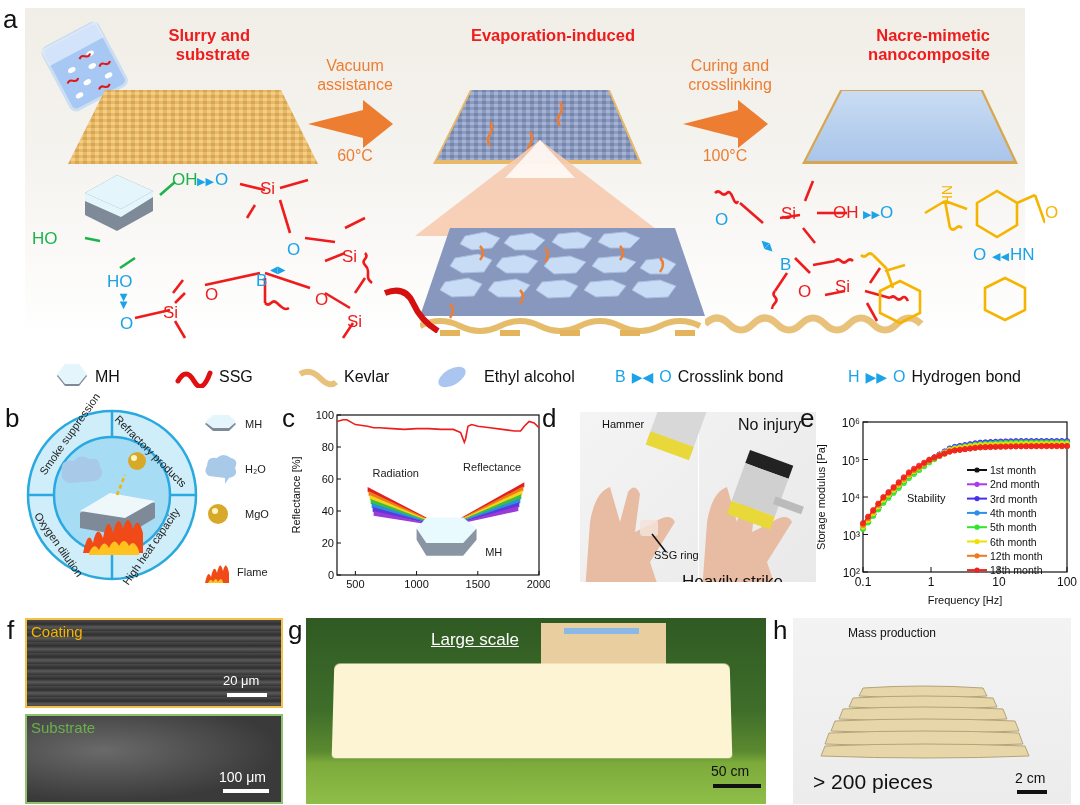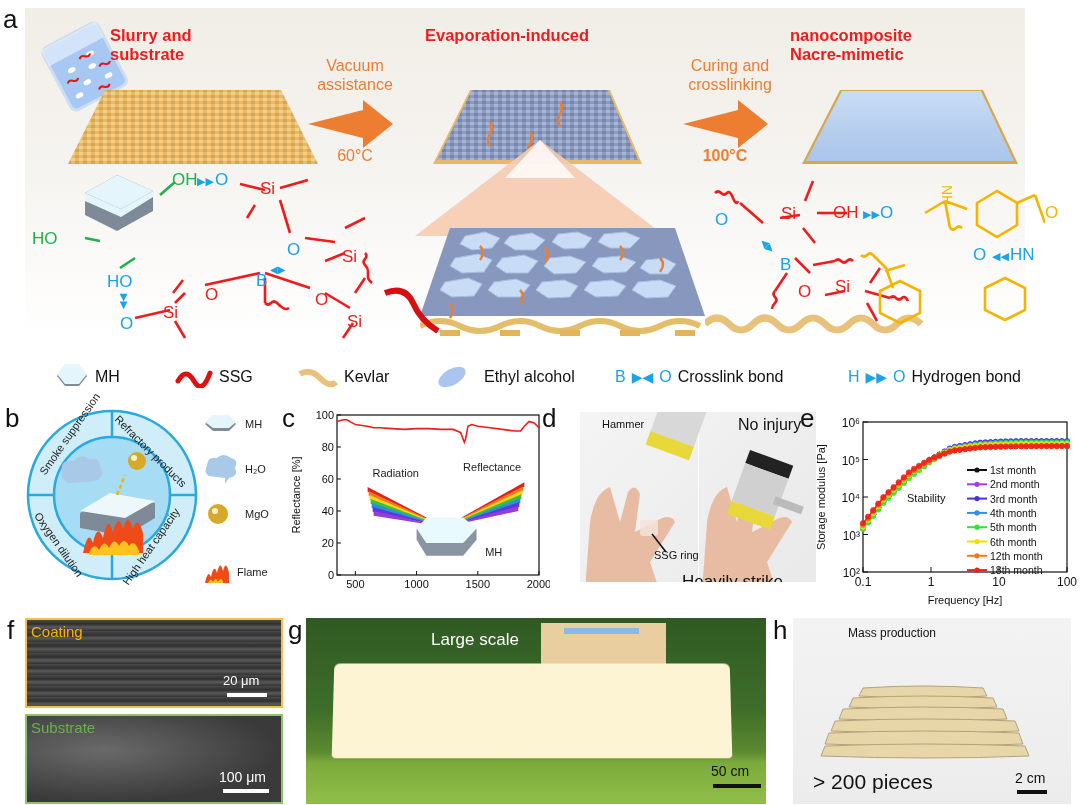--- a/index.html
+++ b/index.html
@@ -1,21 +1,21 @@
 <!DOCTYPE html>
 <html><head>
 <meta charset="utf-8">
 <style>
   * { box-sizing: border-box; margin: 0; padding: 0; }
   body { width: 1080px; height: 805px; background: #ffffff; font-family: "Liberation Sans", sans-serif; position: relative; overflow: hidden; color: #111; }
   .abs { position: absolute; }
   .panel-letter { position: absolute; font-size: 26px; font-family: "Liberation Sans", sans-serif; color: #111; line-height: 1; }
   
   #panel-a { position: absolute; left: 25px; top: 8px; width: 1000px; height: 330px; background: linear-gradient(#f1eee7 0%, #f5f3ef 45%, #ffffff 100%); }
-  .step-title { position: absolute; color: #ee1c1c; font-weight: bold; font-size: 16.5px; text-align: left; line-height: 19px; }
+  .step-title { position: absolute; color: #ee1c1c; font-weight: bold; font-size: 16.5px; text-align: right; line-height: 19px; }
   .step-cond { position: absolute; color: #ed7d31; font-size: 16px; text-align: center; line-height: 19px; }
   .chem { position: absolute; font-size: 15px; line-height: 1; }
   .legend-row { position: absolute; top: 362px; left: 0; width: 1080px; height: 30px; }
   .legend-item { position: absolute; top: 0; height: 30px; display: flex; align-items: center; gap: 6px; font-size: 16px; color: #111; }
   .small-text { font-size: 11px; color: #222; }
 </style>
 </head>
 <body>
 
 <div class="panel-letter" style="left:3px;top:6px;">a</div>
@@ -80,25 +80,25 @@
     <path d="M100 70 q-4 -6 0 -12 t0 -12" stroke="#ed7d31" stroke-width="2.5" fill="none"></path>
   </svg>
 
   <div class="step-cond" style="left:640px;top:48px;width:130px;">
     <div>Curing and</div>
     <div>crosslinking</div>
   </div>
   <svg class="abs" style="left:658px;top:92px;" width="85" height="48">
     <polygon points="0,24 55,10 55,0 85,24 55,48 55,38" fill="#ed7d31"></polygon>
   </svg>
-  <div class="step-cond" style="left:660px;top:138px;width:80px;font-weight:bold;">100°C</div>
+  <div class="step-cond" style="left:660px;top:138px;width:80px;">100°C</div>
 
   <div class="step-title" style="left:765px;top:18px;width:200px;">
+    <div>Nacre-mimetic</div>
     <div>nanocomposite</div>
-    <div>Nacre-mimetic</div>
   </div>
   <svg class="abs" style="left:775px;top:78px;" width="220" height="82">
     <defs>
         <linearGradient id="nacreg" x1="0" y1="0" x2="0" y2="1">
           <stop offset="0" stop-color="#c9dcf3"></stop>
           <stop offset="1" stop-color="#a9c5ea"></stop>
         </linearGradient>
       </defs>
     <polygon points="40,4 183,4 218,78 2,78" fill="#d9a650"></polygon>
     <polygon points="42,5 181,5 214,75 6,75" fill="url(#nacreg)"></polygon>
@@ -816,21 +816,21 @@
   <div class="abs" style="left:4px;top:3px;color:#6ab04c;font-size:15px;">Substrate</div>
   <div class="abs" style="left:192px;top:53px;color:#fff;font-size:14px;">100 μm</div>
   <div class="abs" style="left:196px;top:73px;width:46px;height:4px;background:#fff;"></div>
 </div>
 
 <div class="panel-letter" style="left:288px;top:617px;">g</div>
 <div class="abs" style="left:306px;top:618px;width:460px;height:186px;background:linear-gradient(180deg,#2f5a23 0%,#3f6e2a 50%,#5c8a30 72%,#7cab3c 78%,#8fbe48 100%);overflow:hidden;">
   <div class="abs" style="left:235px;top:5px;width:125px;height:80px;background:#e9cfa0;"></div>
   <div class="abs" style="left:258px;top:10px;width:75px;height:6px;background:#8ab9e8;"></div>
   <div class="abs" style="left:27px;top:45px;width:398px;height:95px;background:#fdf4d4;border-radius:6px 6px 4px 4px;transform:perspective(500px) rotateX(4deg);"></div>
-  <div class="abs" style="left:125px;top:12px;color:#fff;font-size:17px;">Large scale</div>
+  <div class="abs" style="left:125px;top:12px;color:#fff;font-size:17px;text-decoration:underline;">Large scale</div>
   <div class="abs" style="left:405px;top:145px;color:#111;font-size:14px;">50 cm</div>
   <div class="abs" style="left:407px;top:166px;width:48px;height:4px;background:#111;"></div>
 </div>
 
 <div class="panel-letter" style="left:773px;top:617px;">h</div>
 <div class="abs" style="left:793px;top:618px;width:278px;height:186px;background:linear-gradient(180deg,#f3f3f3,#ececec);">
   <div class="abs" style="left:55px;top:8px;font-size:12px;">Mass production</div>
   <svg class="abs" style="left:0;top:60px;" width="278" height="85">
     <g fill="#e6d6a8" stroke="#b5a37a" stroke-width="1">
       <path d="M70 10 q60 -4 120 0 l4 8 q-60 4 -128 0 z"></path>

